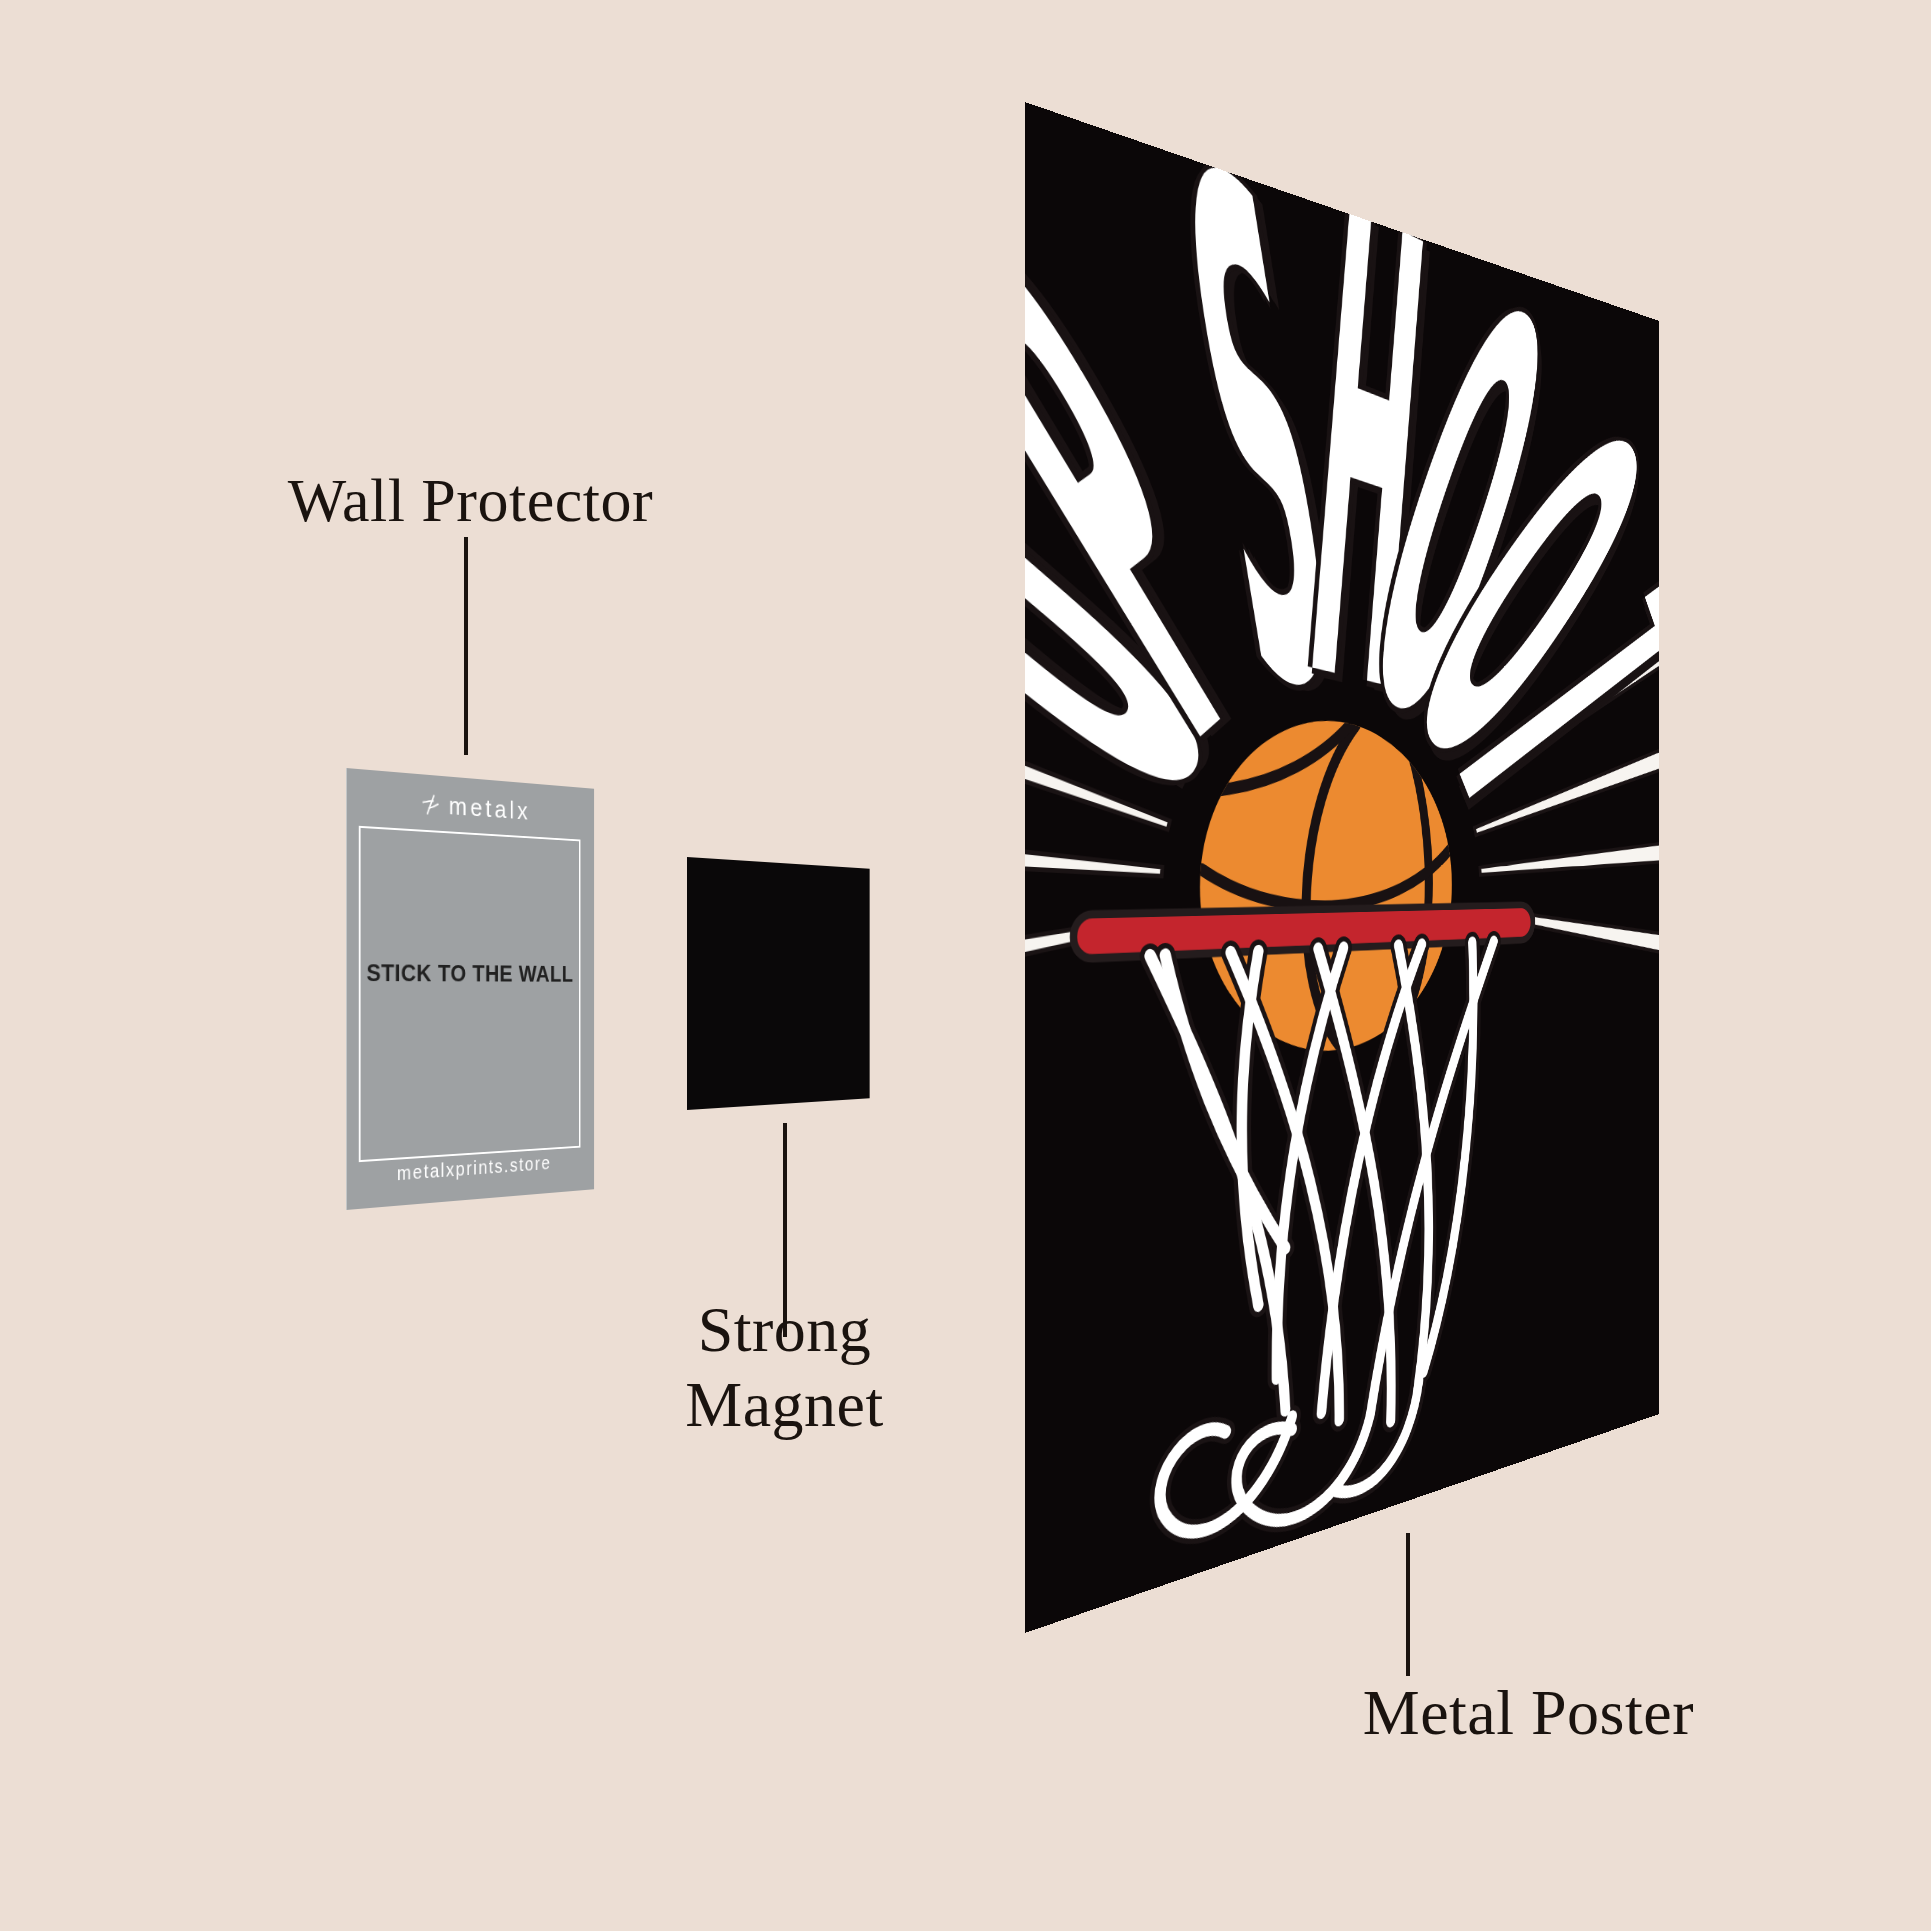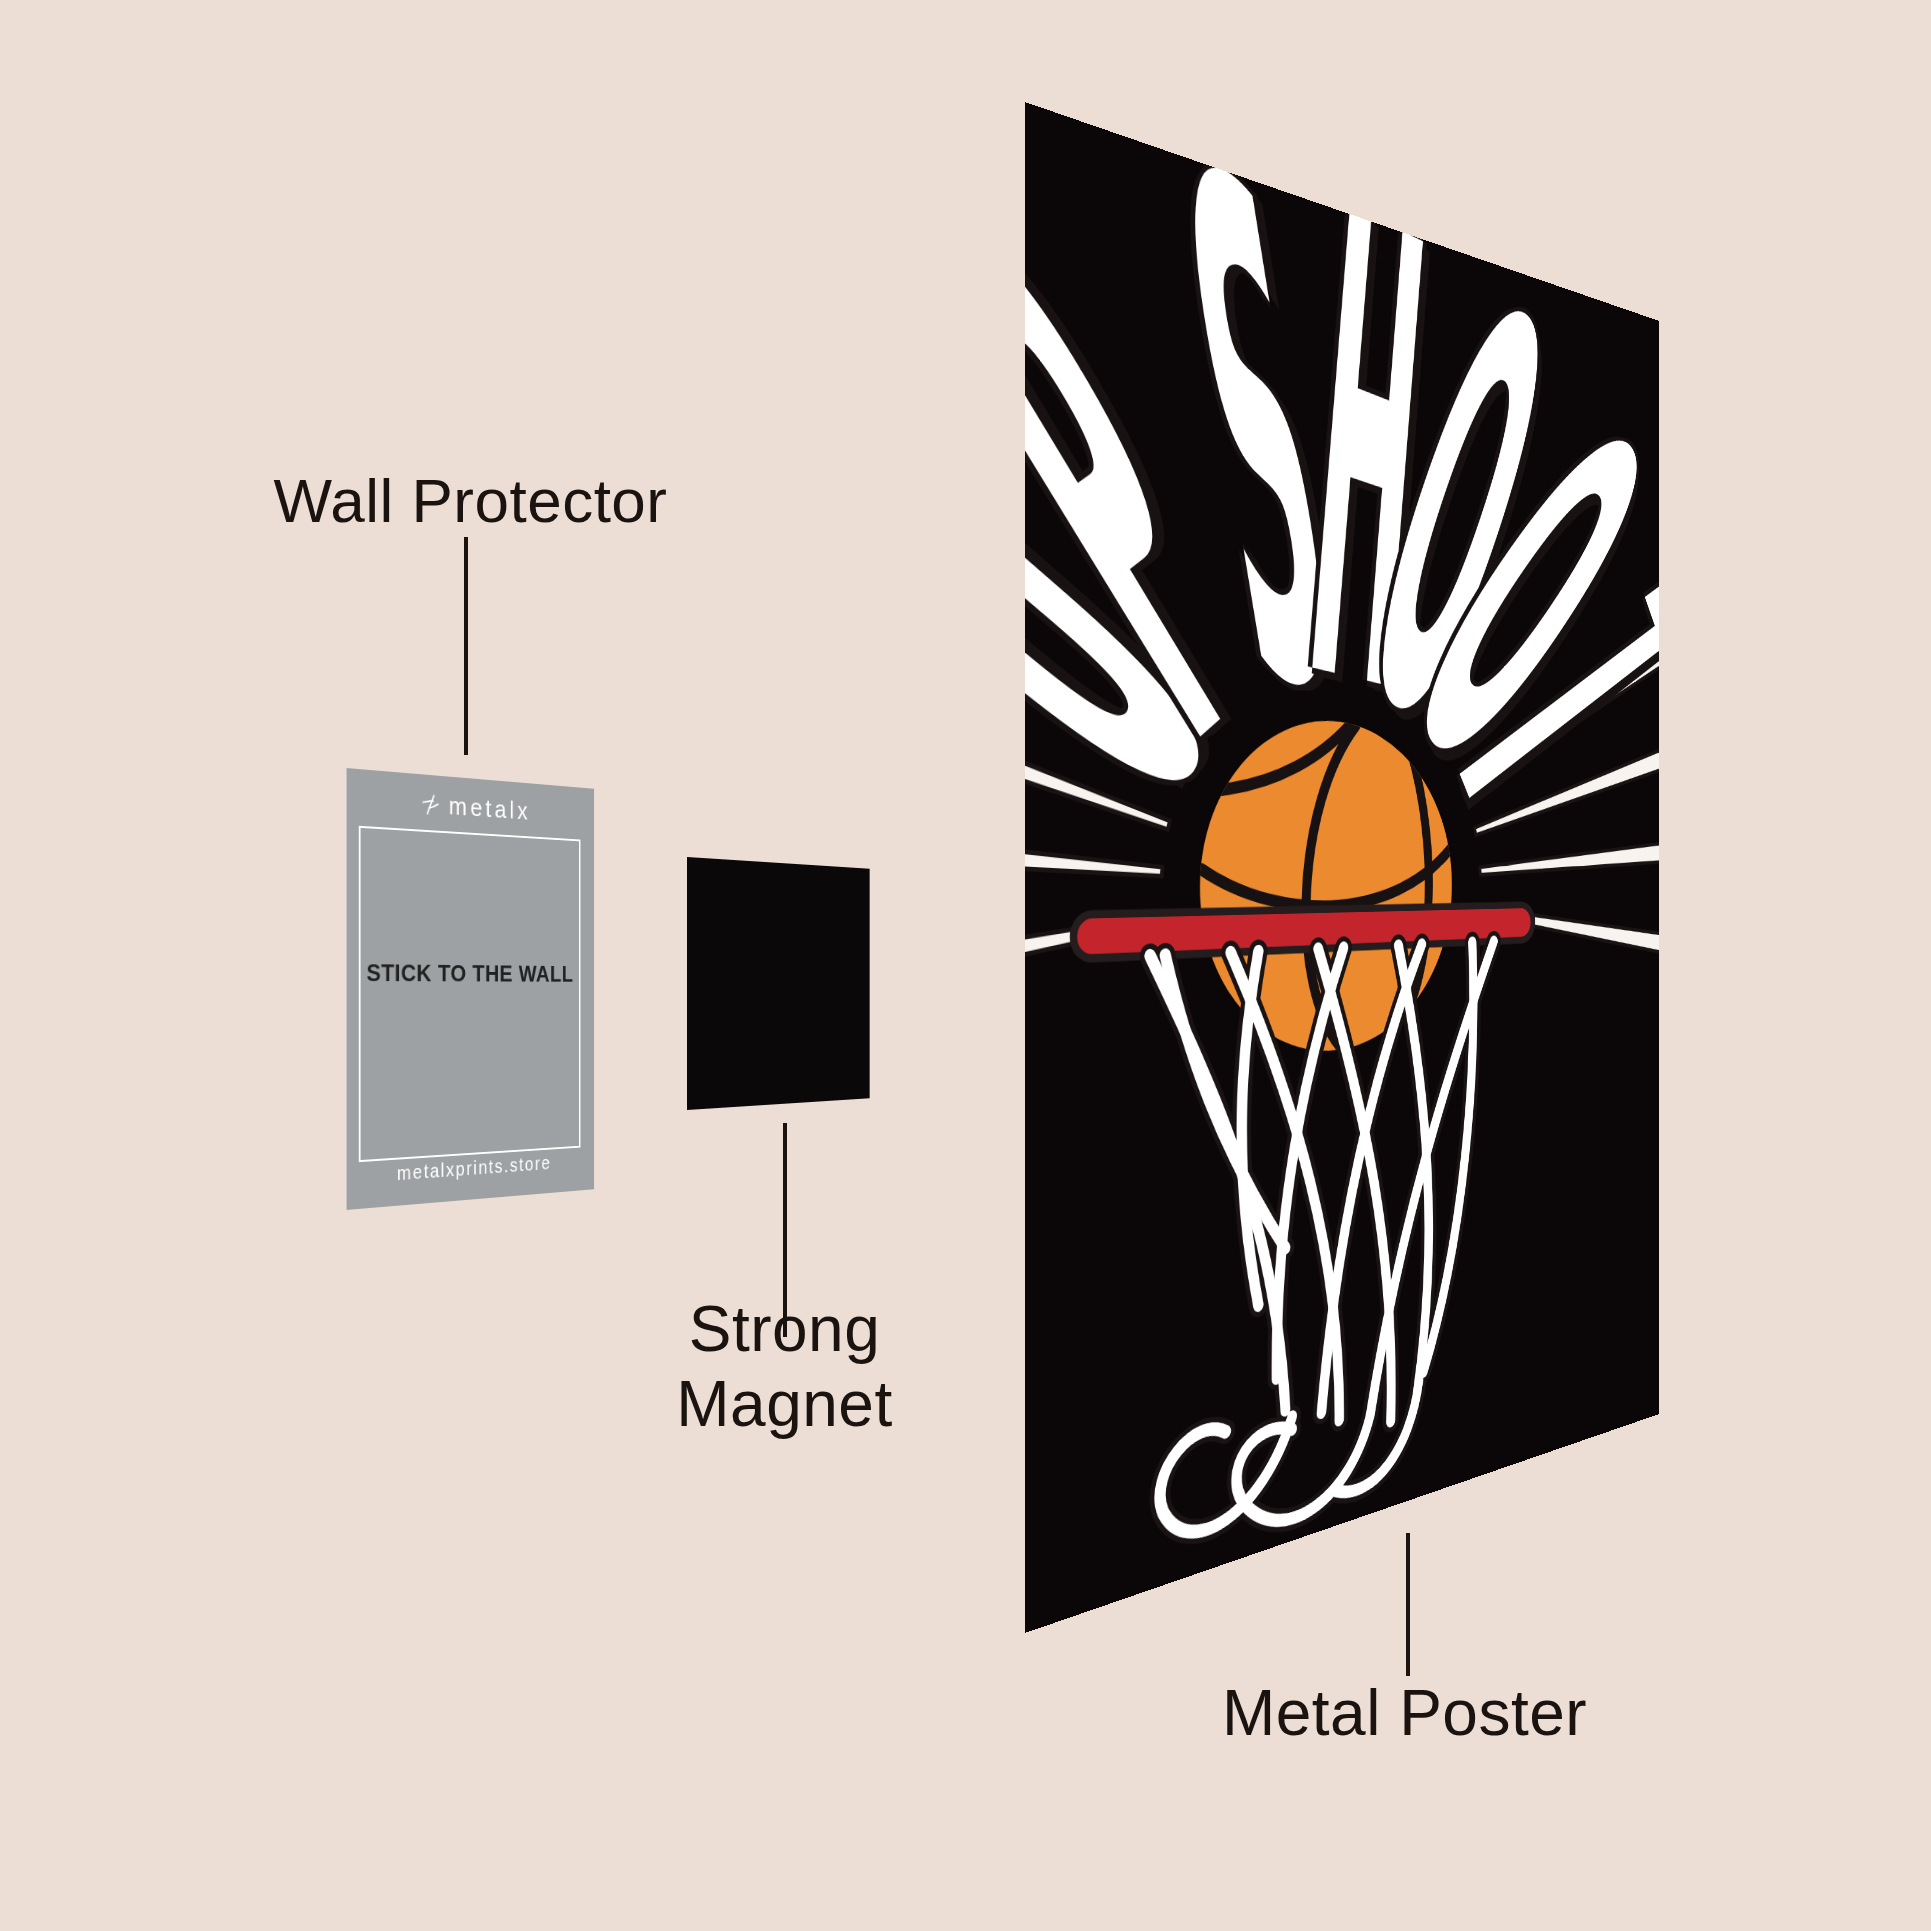--- a/index.html
+++ b/index.html
@@ -8,24 +8,24 @@
     --ball:#EC8A30; --seams:#181112; --rim:#C4252D; --rim-outline:#241C1D;
     --net:#FFFFFF; --net-outline:#1A1314; --rays:#F7F4F0;
   }
   *{box-sizing:border-box;}
   html,body{margin:0;padding:0;}
   body{
     width:1931px;height:1931px;position:relative;overflow:hidden;
     background:var(--bg);
     font-family:"Liberation Sans", sans-serif;
   }
-  .label{position:absolute;color:var(--ink);font-weight:500;letter-spacing:0.5px;}
+  .label{position:absolute;color:var(--ink);font-weight:500;letter-spacing:0.5px;font-family:Liberation Serif, serif;}
   .wall-protector-label{left:181px;top:465px;width:579px;text-align:center;font-size:62px;}
   .strong-magnet-label{left:495px;top:1292px;width:579px;text-align:center;font-size:64px;line-height:75px;}
-  .metal-poster-label{left:1115px;top:1676px;width:579px;text-align:center;font-size:64px;}
+  .metal-poster-label{left:1115px;top:1676px;width:579px;text-align:right;font-size:64px;}
   .callout{position:absolute;width:3.9px;background:var(--ink);}
   .callout-wall{left:464px;top:537px;height:218px;}
   .callout-magnet{left:783px;top:1123px;height:214px;}
   .callout-poster{left:1406px;top:1533px;height:143px;}
 
   .scene{position:absolute;perspective:1159px;perspective-origin:0% 50%;}
   .card-scene{left:346px;top:768px;width:299px;height:442px;}
   .magnet-scene{left:687px;top:857px;width:233px;height:253px;}
   .poster-scene{left:1025px;top:102px;width:1001px;height:1531px;}
 

